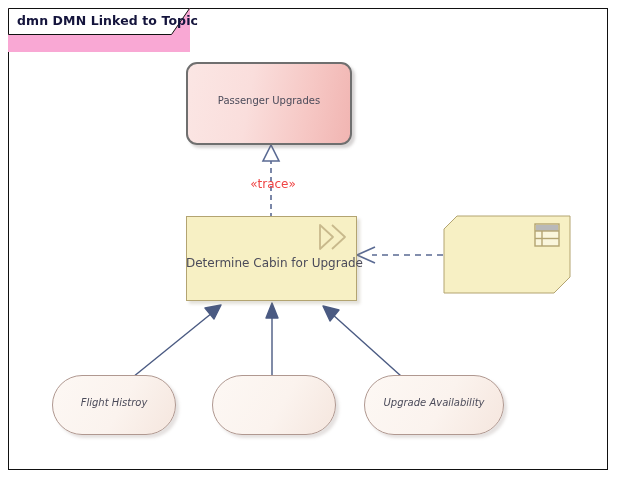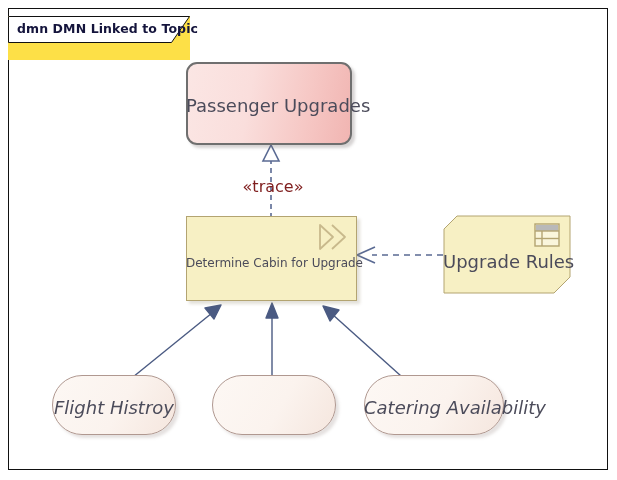--- a/index.html
+++ b/index.html
@@ -29,24 +29,24 @@
     height: 462px;
     border: 1px solid #111111;
     background: #ffffff;
     box-sizing: border-box;
   }
 
   
   #diagram-tab {
     position: absolute;
     left: 8px;
-    top: 16px;
+    top: 8px;
     width: 182px;
     height: 44px;
-    background: #fde047;
+    background: #f9a8d4;
     box-sizing: border-box;
   }
   #diagram-tab .tab-shape {
     position: absolute;
     left: 0;
     top: 0;
     width: 182px;
     height: 27px;
   }
   #diagram-tab .tab-label {
@@ -77,21 +77,21 @@
     height: 480px;
     pointer-events: none;
   }
 
   
   .node-label {
     position: absolute;
     left: 0;
     right: 0;
     text-align: center;
-    font-size: 18px;
+    font-size: 10px;
     color: #4b4b5a;
     white-space: nowrap;
   }
 
   
   #node-passenger-upgrades {
     position: absolute;
     left: 186px;
     top: 62px;
     width: 166px;
@@ -186,22 +186,22 @@
   #node-cabin-seat     { left: 212px; top: 375px; width: 124px; }
   #node-catering       { left: 364px; top: 375px; width: 140px; }
 
   
   #trace-label {
     position: absolute;
     left: 238px;
     top: 177px;
     width: 70px;
     text-align: center;
-    font-size: 16px;
-    color: #7f1d1d;
+    font-size: 12px;
+    color: #ef4444;
     white-space: nowrap;
   }
 </style>
 </head>
 <body>
 
 <div id="screen">
 
   <div id="diagram-frame"></div>
 
@@ -262,31 +262,30 @@
       <svg class="shape" viewBox="0 0 128 79">
         <path d="M 14,1 L 127,1 L 127,62 L 111,78 L 1,78 L 1,14 Z" fill="#f7f0c4" stroke="#b3a471" stroke-width="1" transform="translate(0,0)"></path>
       </svg>
       <svg id="icon-table" viewBox="0 0 26 24">
         <rect x="1" y="1" width="24" height="22" fill="#faf6dc" stroke="#b3a471" stroke-width="1.4"></rect>
         <rect x="2" y="2" width="22" height="6" fill="#b9b9b9" stroke="none"></rect>
         <line x1="1" y1="8" x2="25" y2="8" stroke="#b3a471" stroke-width="1.4"></line>
         <line x1="1" y1="15.5" x2="25" y2="15.5" stroke="#b3a471" stroke-width="1.4"></line>
         <line x1="8" y1="8" x2="8" y2="23" stroke="#b3a471" stroke-width="1.4"></line>
       </svg>
-      <div class="node-label">Upgrade Rules</div>
     </div>
 
     <div class="node-ellipse" id="node-flight-history">
       <div class="shape"></div>
       <div class="node-label">Flight Histroy</div>
     </div>
 
     <div class="node-ellipse" id="node-cabin-seat">
       <div class="shape"></div>
     </div>
 
     <div class="node-ellipse" id="node-catering">
       <div class="shape"></div>
-      <div class="node-label">Catering Availability</div>
+      <div class="node-label">Upgrade Availability</div>
     </div>
 
   </div>
 </div>
 
 </body></html>

